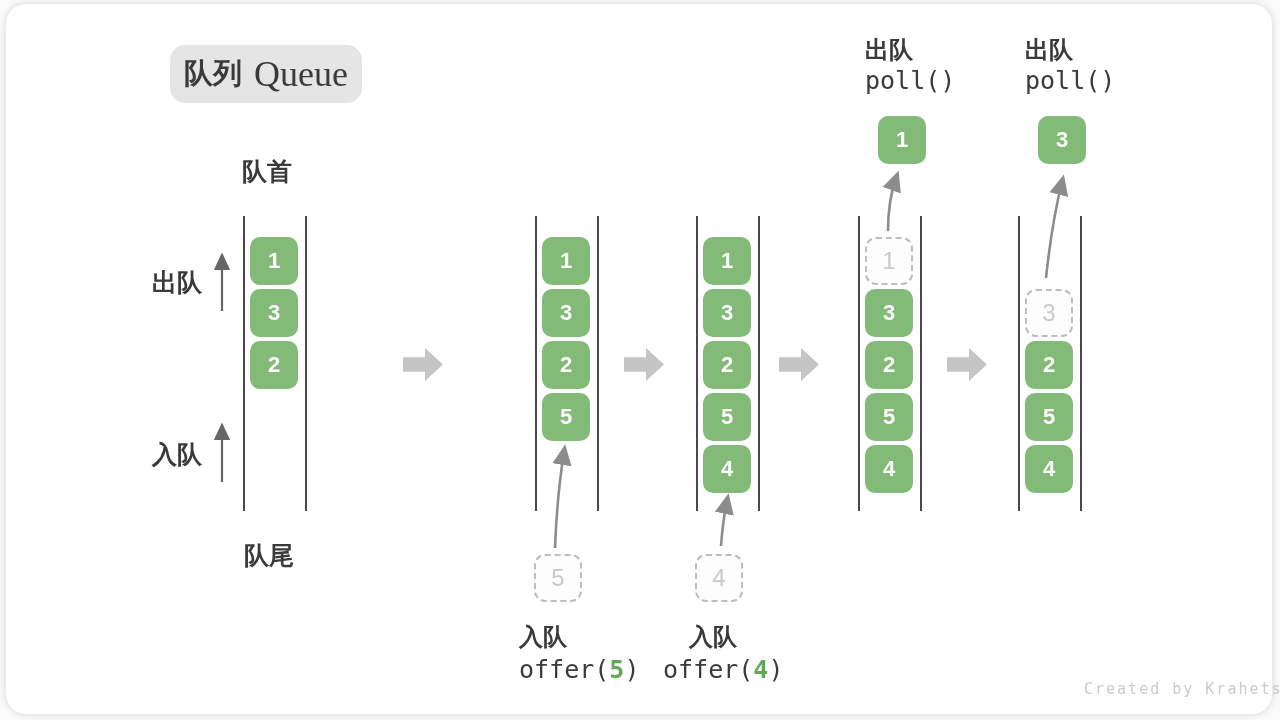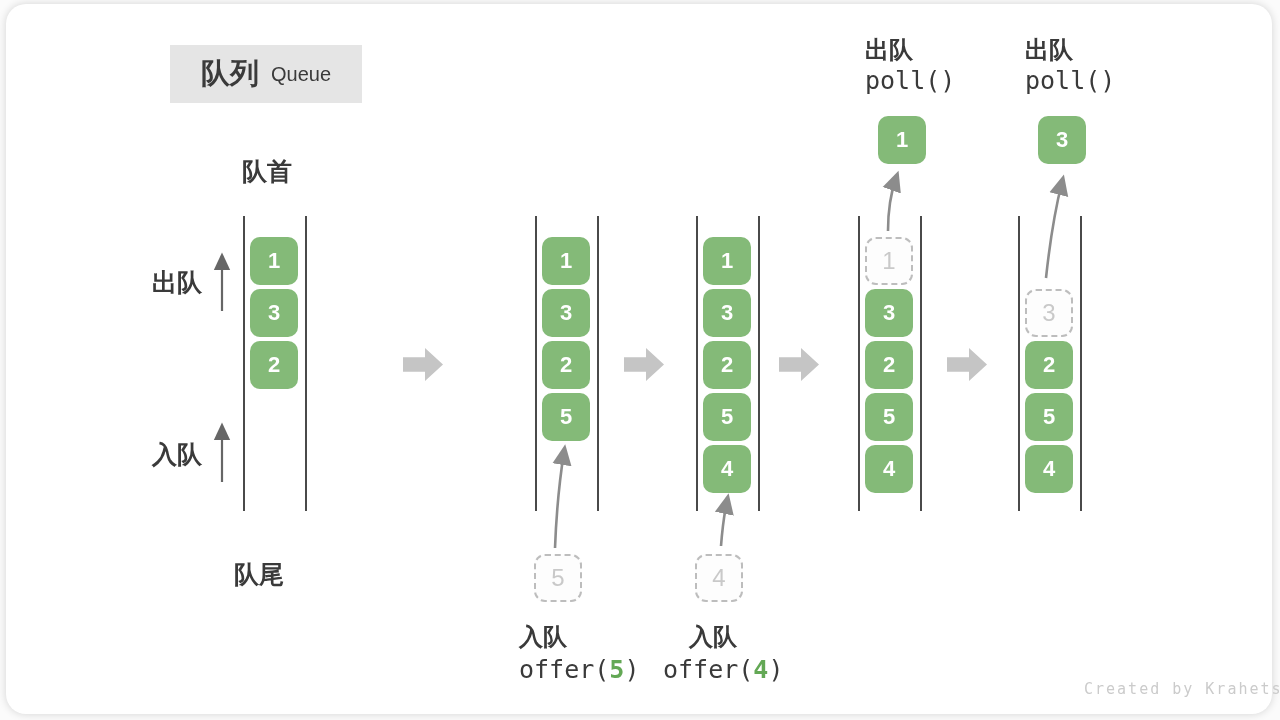--- a/index.html
+++ b/index.html
@@ -3,23 +3,23 @@
 <meta charset="utf-8">
 <style>
   html,body{margin:0;padding:0;background:#f6f6f6;}
   .stage{position:relative;width:1280px;height:720px;overflow:hidden;
          font-family:"Liberation Sans",sans-serif;background:#fbfbfb;}
   .card{position:absolute;left:6px;top:4px;width:1266px;height:710px;
         background:#ffffff;border-radius:20px;box-shadow:0 0 9px rgba(0,0,0,.16);}
   .abs{position:absolute;}
   
   .badge{display:flex;align-items:center;justify-content:center;gap:12px;
-         background:var(--badge-bg);border-radius:0;}
+         background:var(--badge-bg);border-radius:15px;}
   .badge .zh{font-weight:bold;font-size:29px;color:var(--label);}
-  .badge .en{font-size:20px;color:var(--label);font-family:Liberation Sans, sans-serif;}
+  .badge .en{font-size:36px;color:var(--label);font-family:Liberation Serif, serif;}
   
   .cjk{font-weight:bold;font-size:25px;color:var(--label);white-space:nowrap;}
   .cjk-op{font-weight:bold;font-size:24px;color:var(--label);white-space:nowrap;}
   .code{font-family:"DejaVu Sans Mono",monospace;font-size:25px;color:var(--label);white-space:nowrap;}
   .code .arg{color:var(--code-accent);font-weight:bold;}
   
   .vline{width:2px;background:var(--line);}
   
   .box{width:48px;height:48px;border-radius:10px;display:flex;align-items:center;
        justify-content:center;font-size:22px;font-weight:bold;box-sizing:border-box;}
@@ -42,21 +42,21 @@
 
 <div class="stage">
   <div class="card" id="card">
 
     <div class="abs badge" style="left:164px;top:41px;width:192px;height:58px;">
       <span class="zh">队列</span>
       <span class="en">Queue</span>
     </div>
 
     <div class="abs cjk" style="left:236px;top:151px;">队首</div>
-    <div class="abs cjk" style="left:228px;top:535px;margin-top:19px;">队尾</div>
+    <div class="abs cjk" style="left:238px;top:535px;">队尾</div>
     <div class="abs cjk" style="left:146px;top:262px;">出队</div>
     <div class="abs cjk" style="left:146px;top:434px;">入队</div>
 
     <div id="columns">
         <div class="abs vline" style="left: 237px; top: 212px; height: 295px;"></div>
         <div class="abs vline" style="left: 299px; top: 212px; height: 295px;"></div>
         <div class="abs box solid" style="left: 244px; top: 233px;">1</div>
         <div class="abs box solid" style="left: 244px; top: 285px;">3</div>
         <div class="abs box solid" style="left: 244px; top: 337px;">2</div>
         <div class="abs vline" style="left: 529px; top: 212px; height: 295px;"></div>

